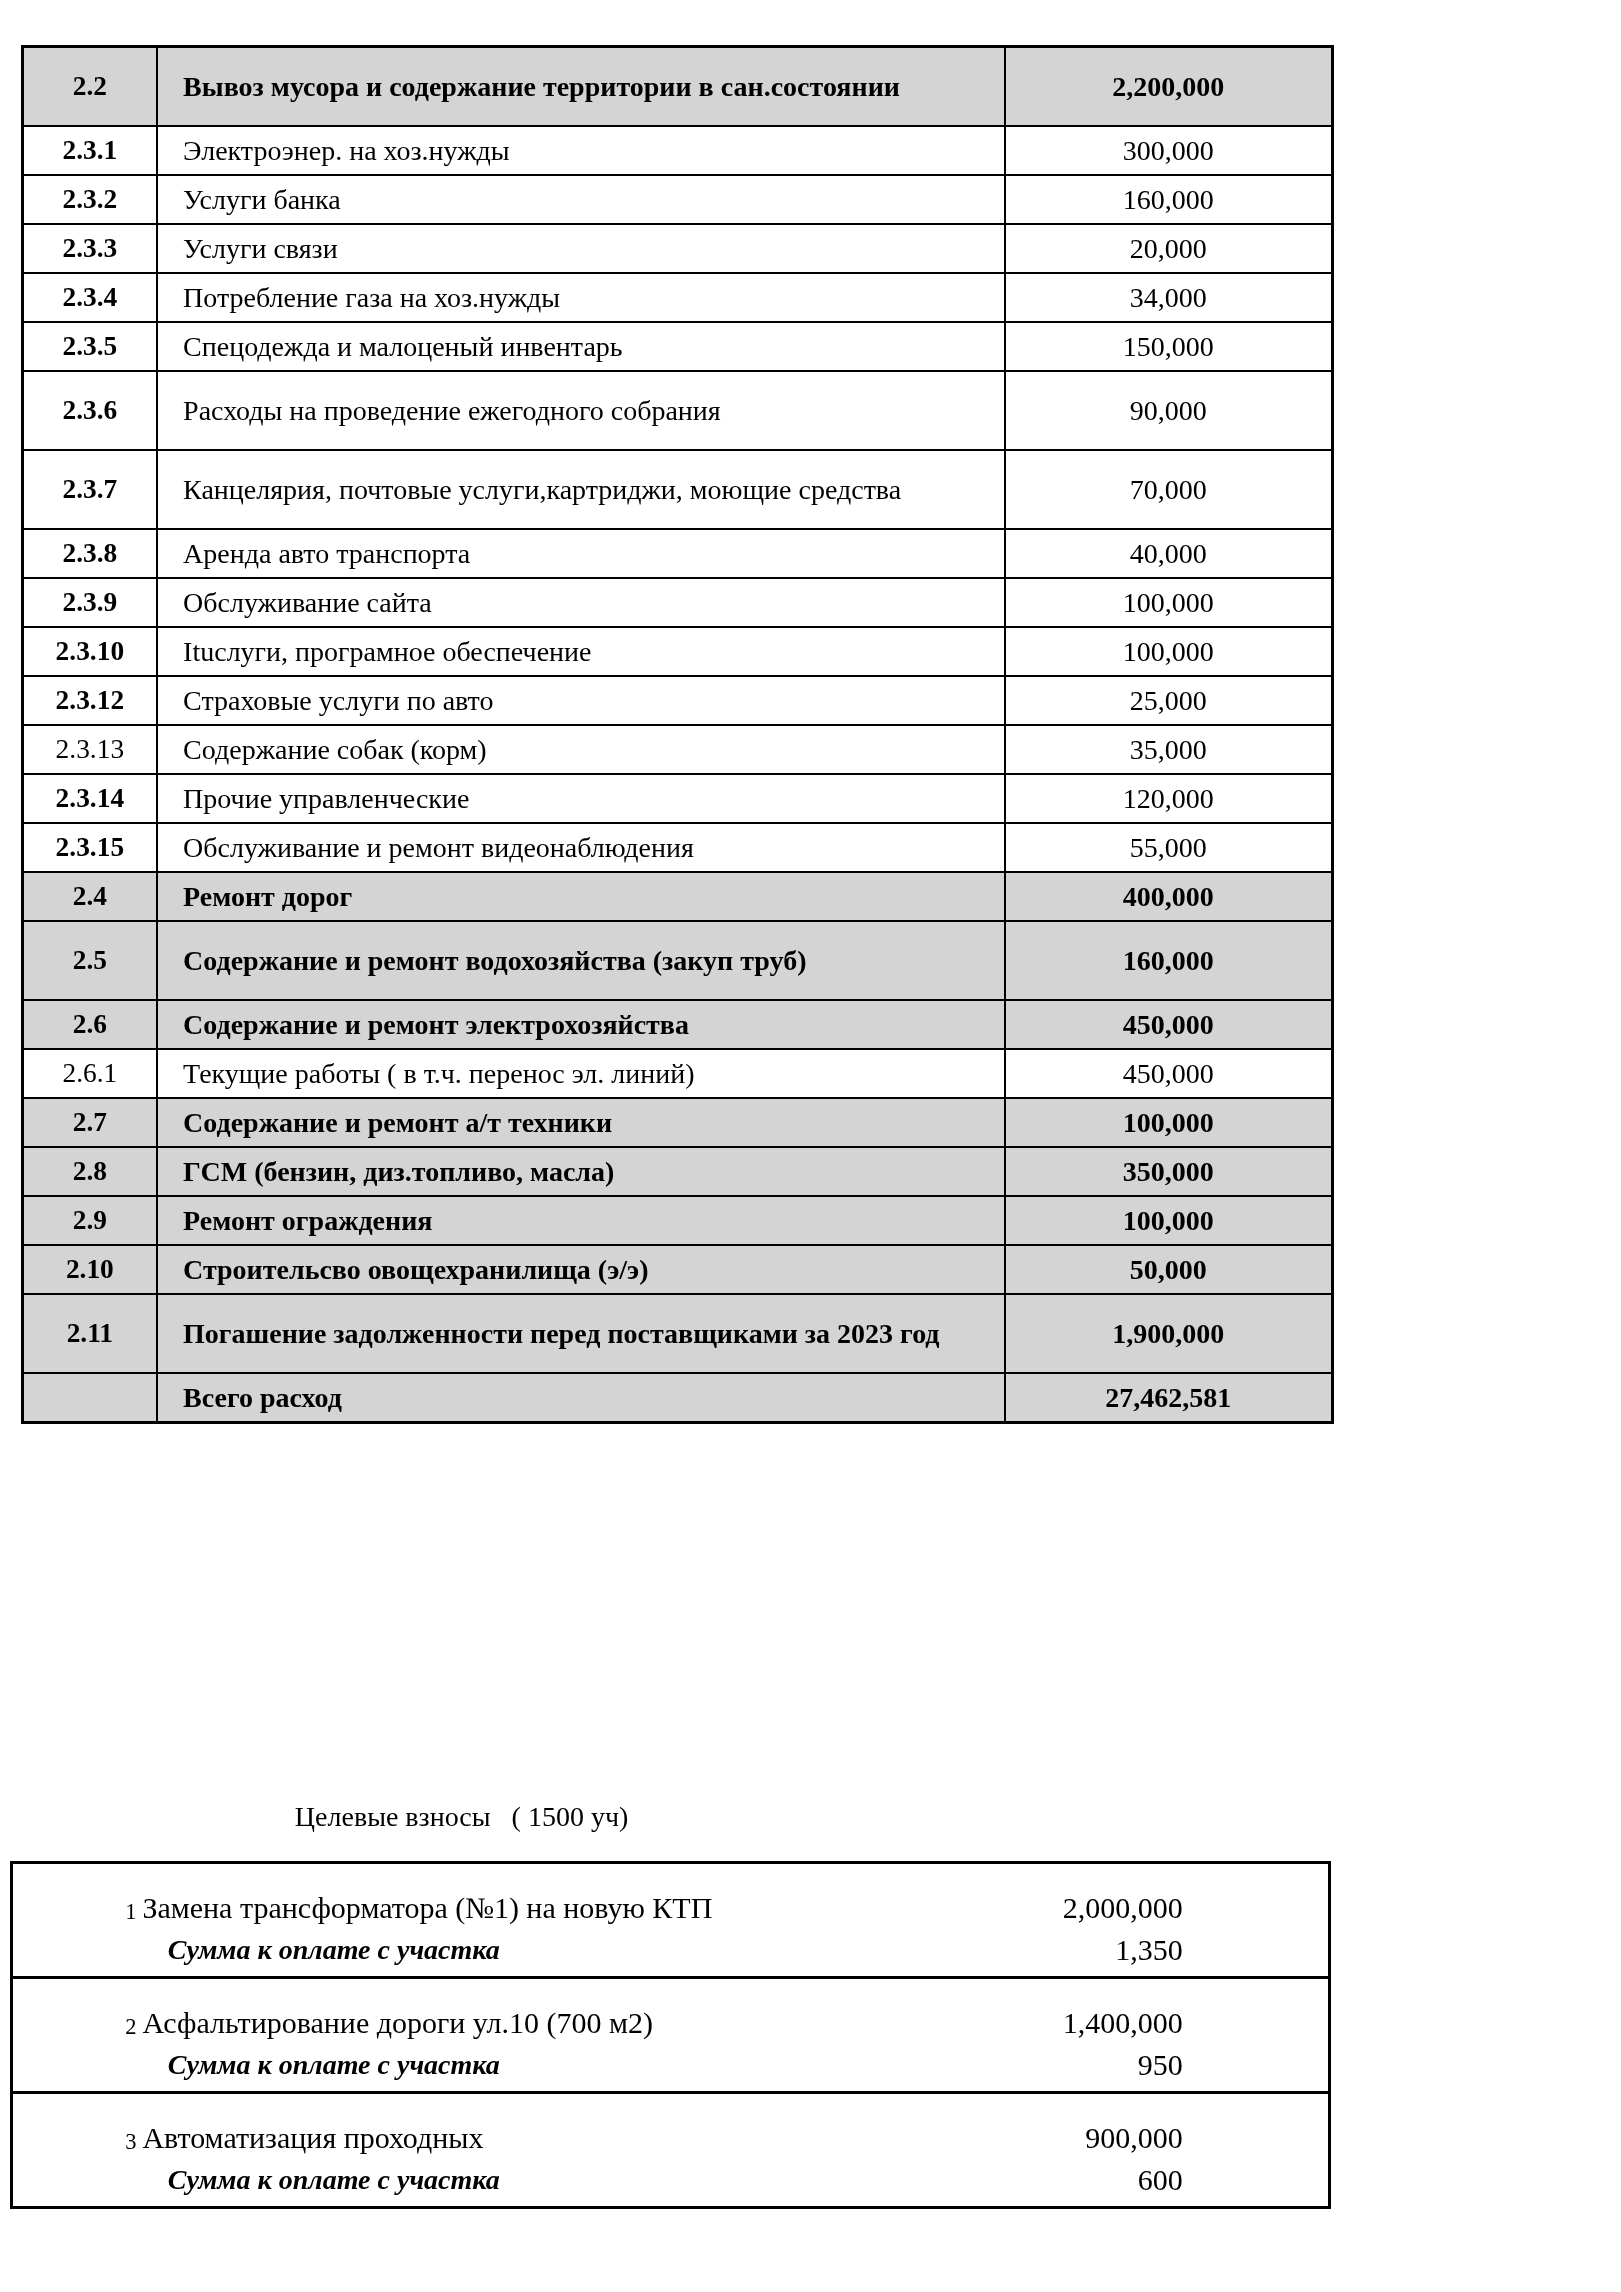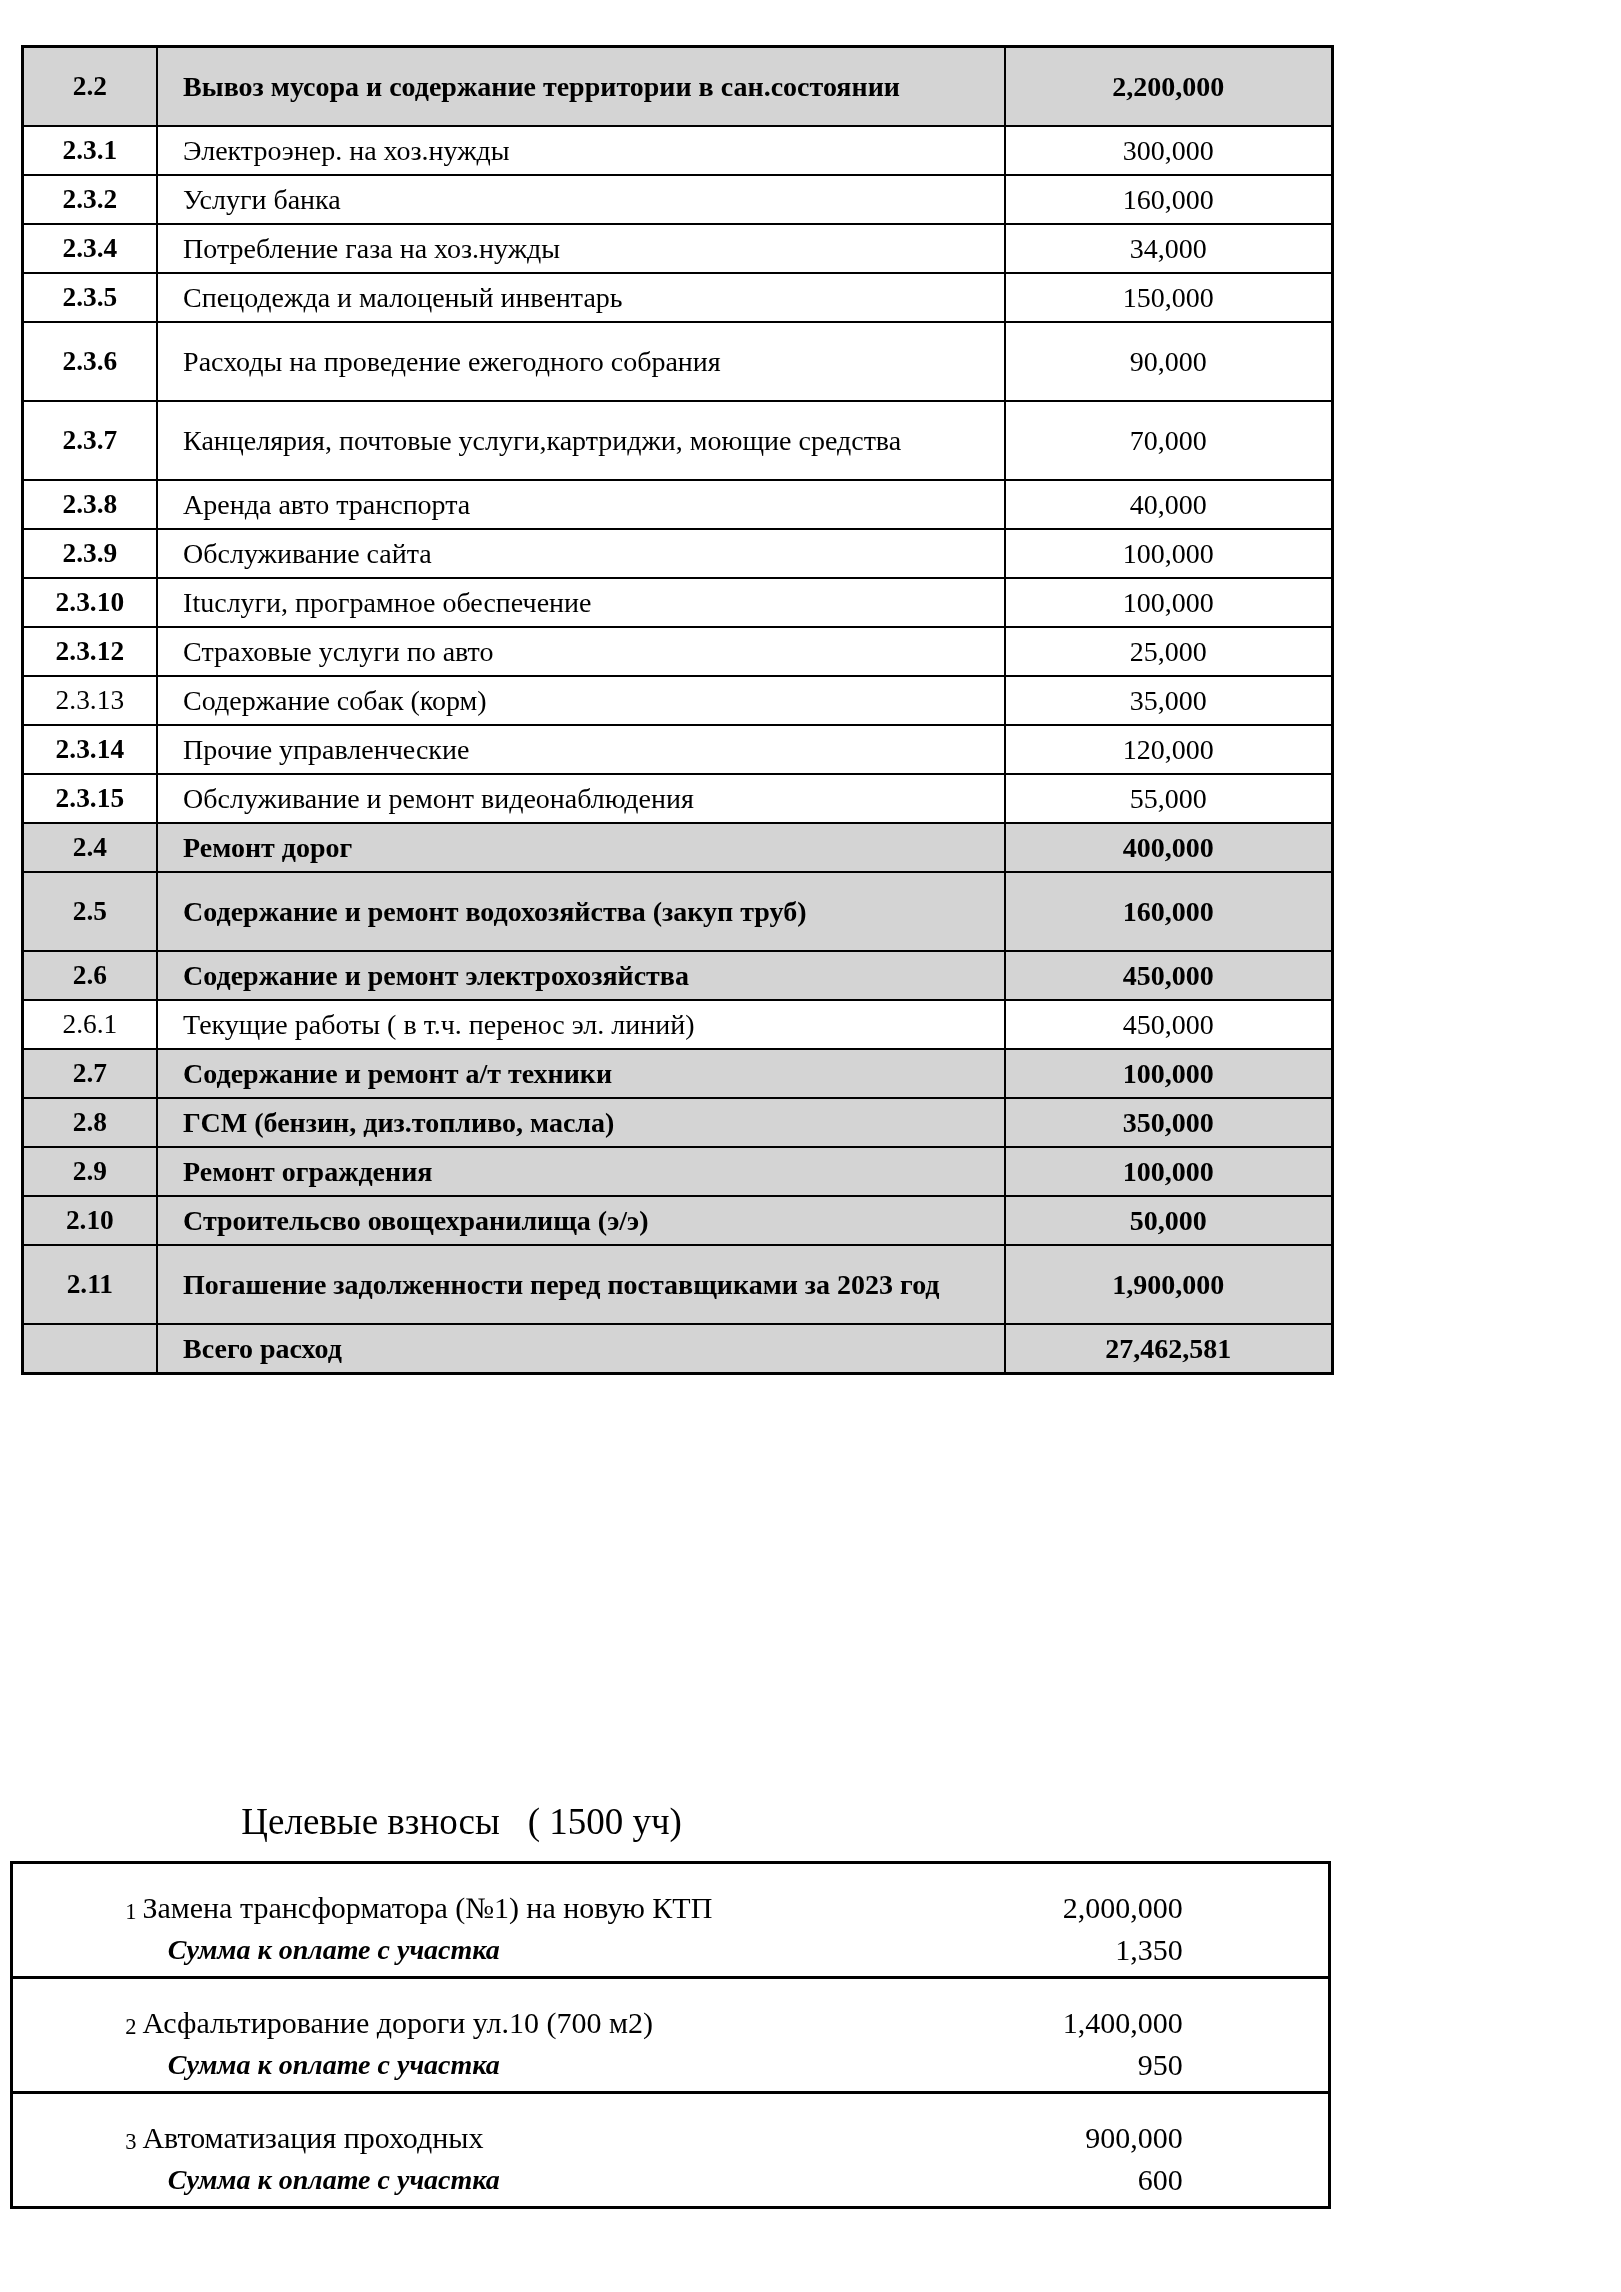--- a/index.html
+++ b/index.html
@@ -70,21 +70,21 @@
   table.expense tr.tall td { height: 73px; }
   table.expense tr.norm td { height: 43px; }
 
   
   .mid-title {
     position: absolute;
     left: 20.6px;
     top: 1803px;
     width: 882px;
     text-align: center;
-    font-size: 37px;
+    font-size: 28px;
     line-height: 1;
     white-space: pre;
   }
 
   
   .target-wrap {
     position: absolute;
     left: 9.8px;
     top: 1861px;
     width: 1321px;
@@ -153,20 +153,25 @@
             <td class="code">2.3.1</td>
             <td class="name">Электроэнер. на хоз.нужды</td>
             <td class="amt">300,000</td>
           </tr>
           <tr class="norm">
             <td class="code">2.3.2</td>
             <td class="name">Услуги банка</td>
             <td class="amt">160,000</td>
           </tr>
           <tr class="norm">
+            <td class="code">2.3.3</td>
+            <td class="name">Услуги связи</td>
+            <td class="amt">20,000</td>
+          </tr>
+          <tr class="norm">
             <td class="code">2.3.4</td>
             <td class="name">Потребление газа на хоз.нужды</td>
             <td class="amt">34,000</td>
           </tr>
           <tr class="norm">
             <td class="code">2.3.5</td>
             <td class="name">Спецодежда и малоценый инвентарь</td>
             <td class="amt">150,000</td>
           </tr>
           <tr class="tall">

